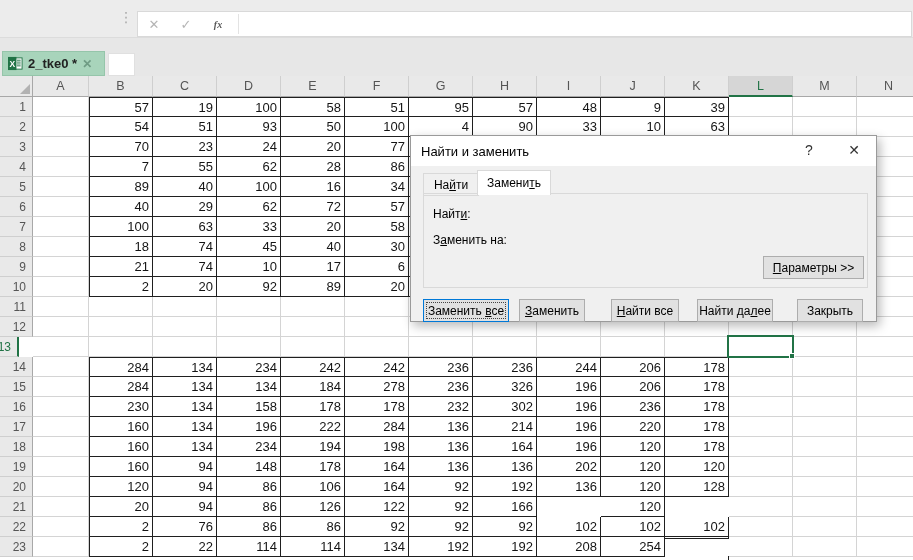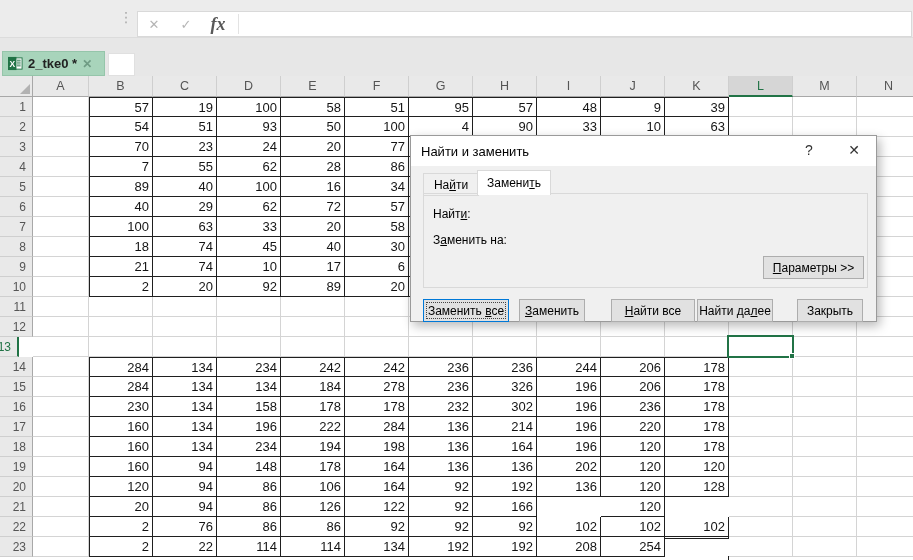--- a/index.html
+++ b/index.html
@@ -5,21 +5,21 @@
   html,body{margin:0;padding:0;background:#fff;font-family:"Liberation Sans",sans-serif;}
   .app{position:relative;width:913px;height:560px;overflow:hidden;background:#fff;}
 
   
   .toolbar{position:absolute;left:0;top:0;width:913px;height:38px;background:#ececec;border-bottom:1px solid #dcdcdc;box-sizing:border-box;}
   .namebox{position:absolute;left:8px;top:7px;width:100px;height:25px;background:#fff;border:1px solid #d0d0d0;box-sizing:border-box;display:flex;align-items:center;padding-left:8px;font-size:13px;color:#222;}
   .nb-caret{position:absolute;right:7px;top:10px;width:0;height:0;border-left:4px solid transparent;border-right:4px solid transparent;border-top:5px solid #8a8a8a;}
   .dots{position:absolute;left:119px;top:9px;color:#a8a8a8;font-size:14px;}
   .fbar{position:absolute;left:137px;top:11px;width:775px;height:26px;background:#fff;border:1px solid #d9d9d9;box-sizing:border-box;display:flex;align-items:stretch;}
   .fbtn{width:32px;display:flex;align-items:center;justify-content:center;font-size:13px;color:#b5b5b5;}
-  .fbtn.fx{color:#595959;font-style:italic;font-weight:bold;font-family:"Liberation Serif",serif;font-size:18px;}
+  .fbtn.fx{color:#595959;font-style:italic;font-weight:bold;font-family:"Liberation Serif",serif;font-size:10px;}
   .fdiv{width:1px;background:#e3e3e3;margin:2px 4px;}
   .finput{flex:1;}
 
   
   .tabstrip{position:absolute;left:0;top:38px;width:913px;height:38px;background:#e7e7e7;}
   .sheettab{position:absolute;left:2px;top:13px;width:103px;height:25px;background:#a8d4bb;border:1px solid #95c5aa;box-sizing:border-box;display:flex;align-items:center;gap:5px;padding:0 5px;}
   .sheettab .lbl{font-weight:bold;font-size:13px;color:#222;white-space:nowrap;}
   .sheettab .close{color:#6f9b84;font-size:12px;font-weight:bold;}
   .newtab{position:absolute;left:108px;top:15px;width:27px;height:23px;background:#fff;border:1px solid #e0e0e0;box-sizing:border-box;}
 
@@ -482,21 +482,21 @@
     <div class="dbtn mn" style="left:352px;top:120px;width:101px;">
         <span class="mn"><i></i><u>П</u><i>араметры &gt;&gt;</i></span>
       </div>
 
     <div class="dbtn focus" style="left:12px;top:163px;width:86px;">
         <span class="mn"><i>Заменить </i><u>в</u><i>се</i></span>
       </div>
     <div class="dbtn" style="left:108px;top:163px;width:66px;">
         <span class="mn"><i></i><u>З</u><i>аменить</i></span>
       </div>
-    <div class="dbtn" style="left:200px;top:163px;width:84px;">
+    <div class="dbtn" style="left:200px;top:163px;width:68px;">
         <span class="mn"><i></i><u>Н</u><i>айти все</i></span>
       </div>
     <div class="dbtn" style="left:286px;top:163px;width:76px;">
         <span class="mn"><i>Найти да</i><u>л</u><i>ее</i></span>
       </div>
     <div class="dbtn" style="left:386px;top:163px;width:66px;">
         <span class="mn"><i>Закрыть</i><u></u><i></i></span>
       </div>
   </div>
 

